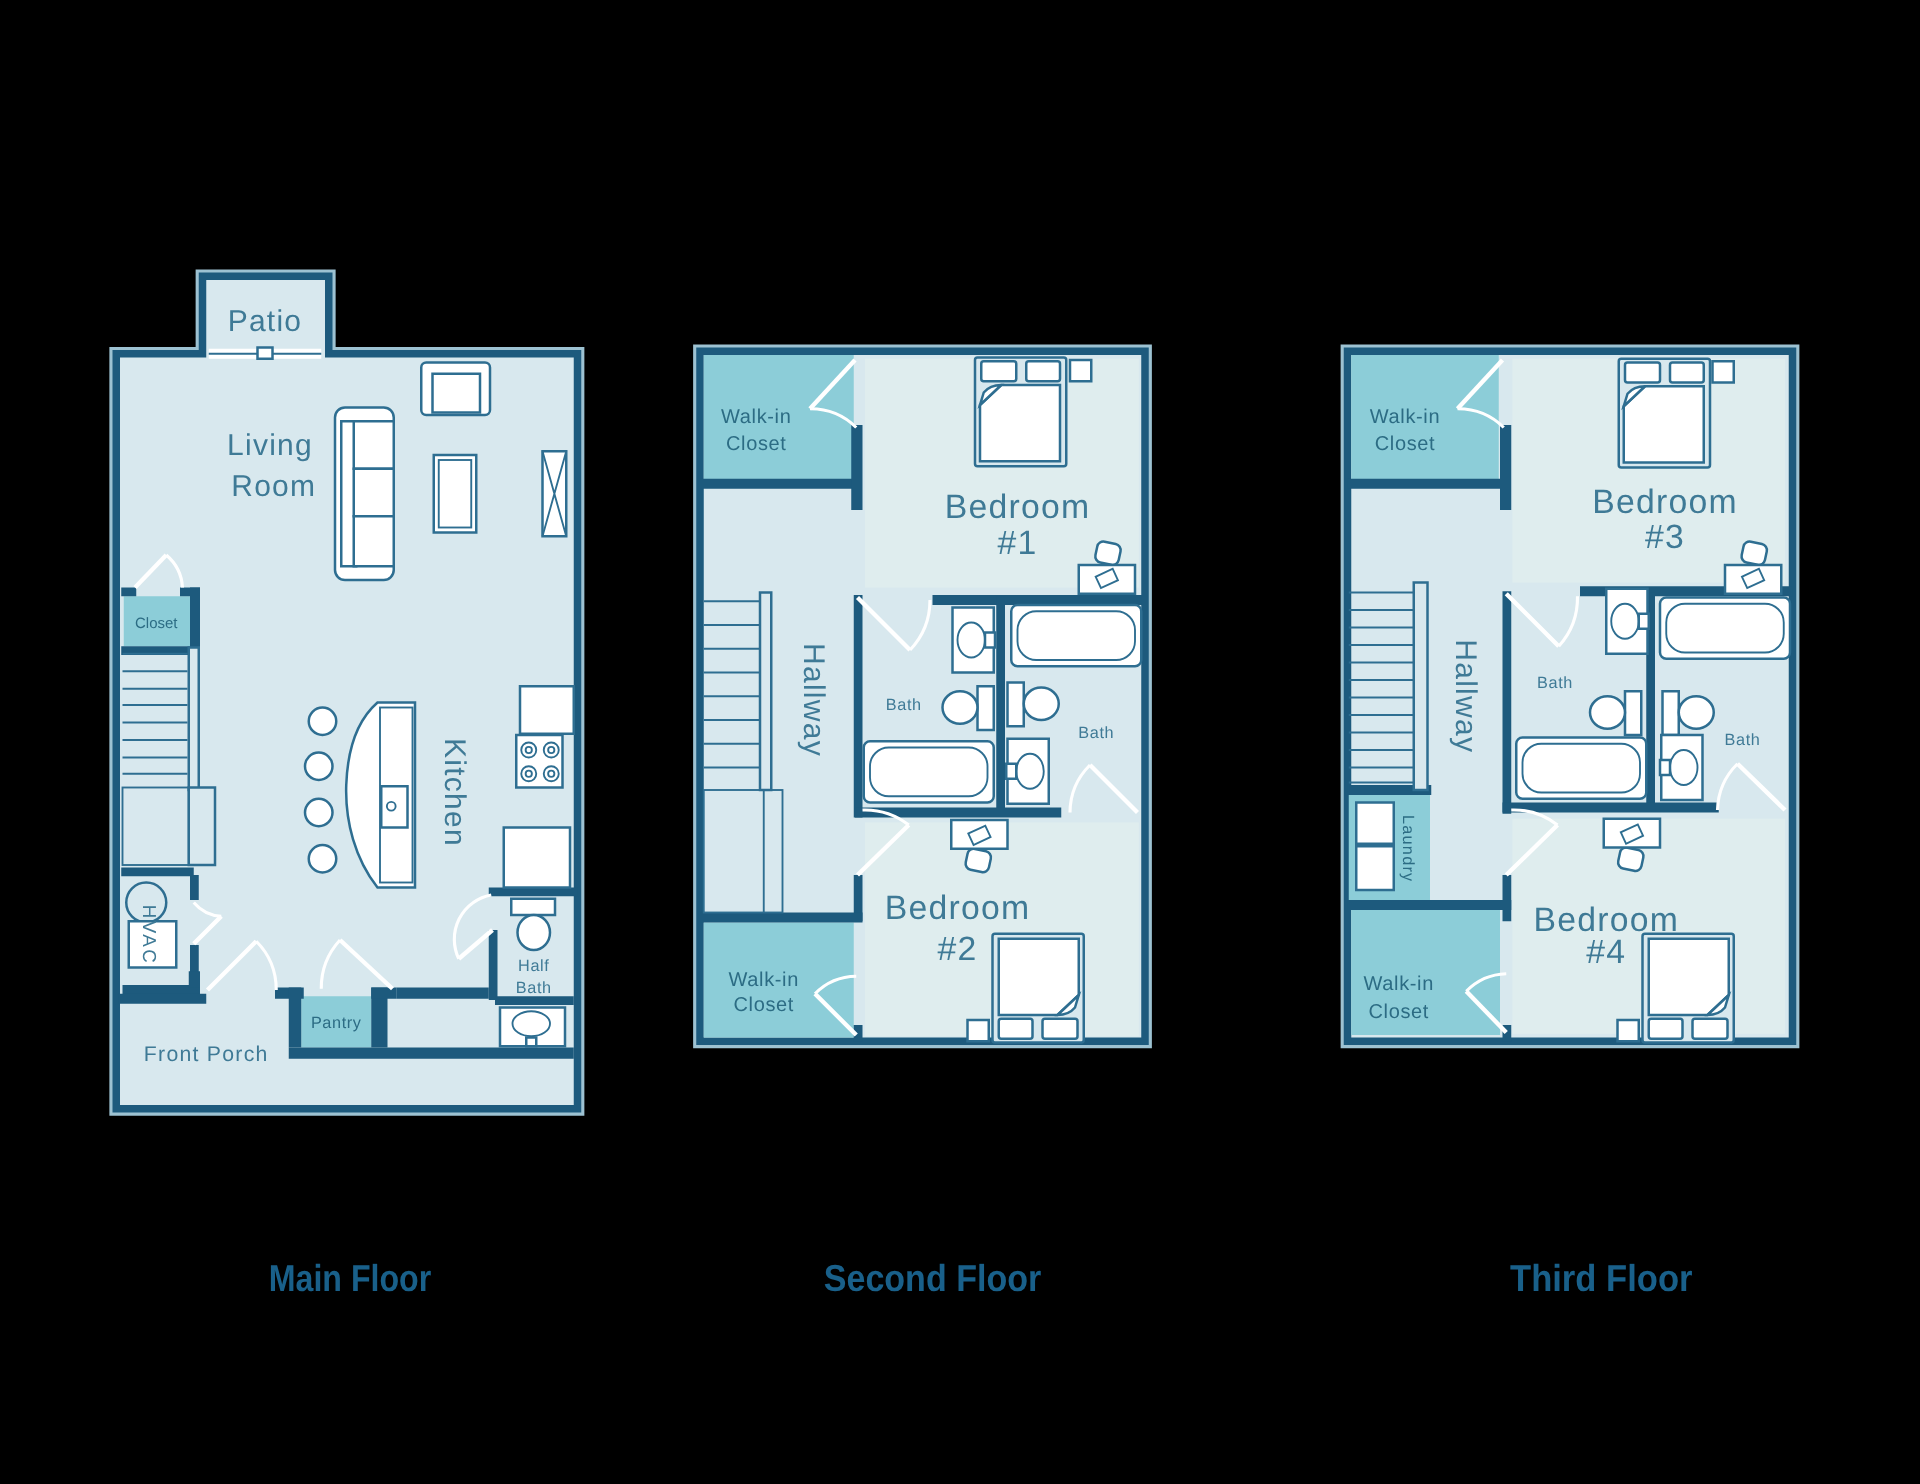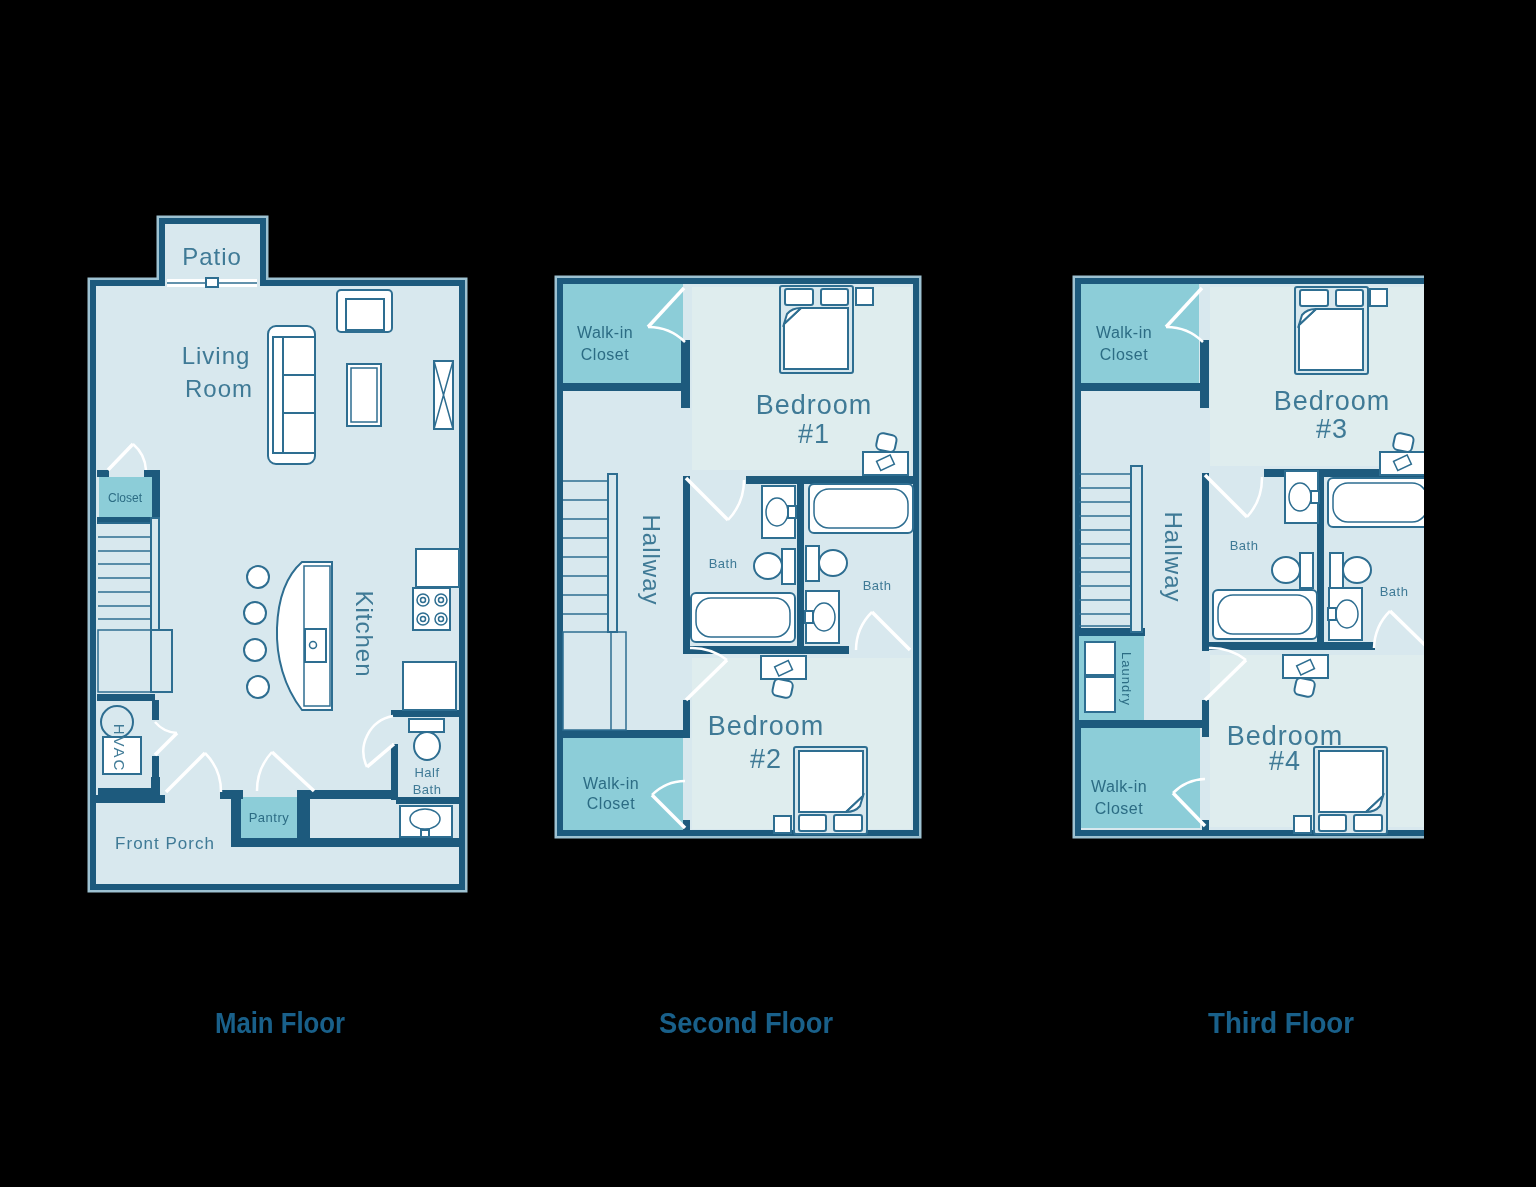--- a/index.html
+++ b/index.html
@@ -1,16 +1,16 @@
 <!DOCTYPE html>
 <html style="--background: #000000; --floor: #d8e8ee; --floor_light: #dfedee; --wall: #1d5a7d; --halo: #9dc2d2; --teal: #8ccdd8; --furn: #2e6e91; --label: #3f7a96; --teal_label: #2c6c84; --caption: #19608a; --door: #ffffff;"><head>
 <meta charset="utf-8">
 <style>
   html,body{margin:0;padding:0;background:var(--background,#000);}
-  .canvas{position:relative;width:1424px;height:1187px;background:var(--background,#000);overflow:hidden;}
+  .canvas{position:relative;width:1536px;height:1187px;background:var(--background,#000);overflow:hidden;}
   svg{display:block;}
   .halo{fill:none;stroke:var(--halo);stroke-width:11;}
   .floor-shape{fill:var(--floor);stroke:var(--wall);stroke-width:6;}
   .tint{fill:var(--floor_light);}
   .wall{fill:var(--wall);}
   .teal{fill:var(--teal);}
   .furn{fill:#ffffff;stroke:var(--furn);stroke-width:2;}
   .furn-open{fill:var(--floor);stroke:var(--furn);stroke-width:2;}
   .thin{fill:none;stroke:var(--furn);stroke-width:1.5;}
   .door{fill:none;stroke:var(--door);stroke-width:2.5;}

